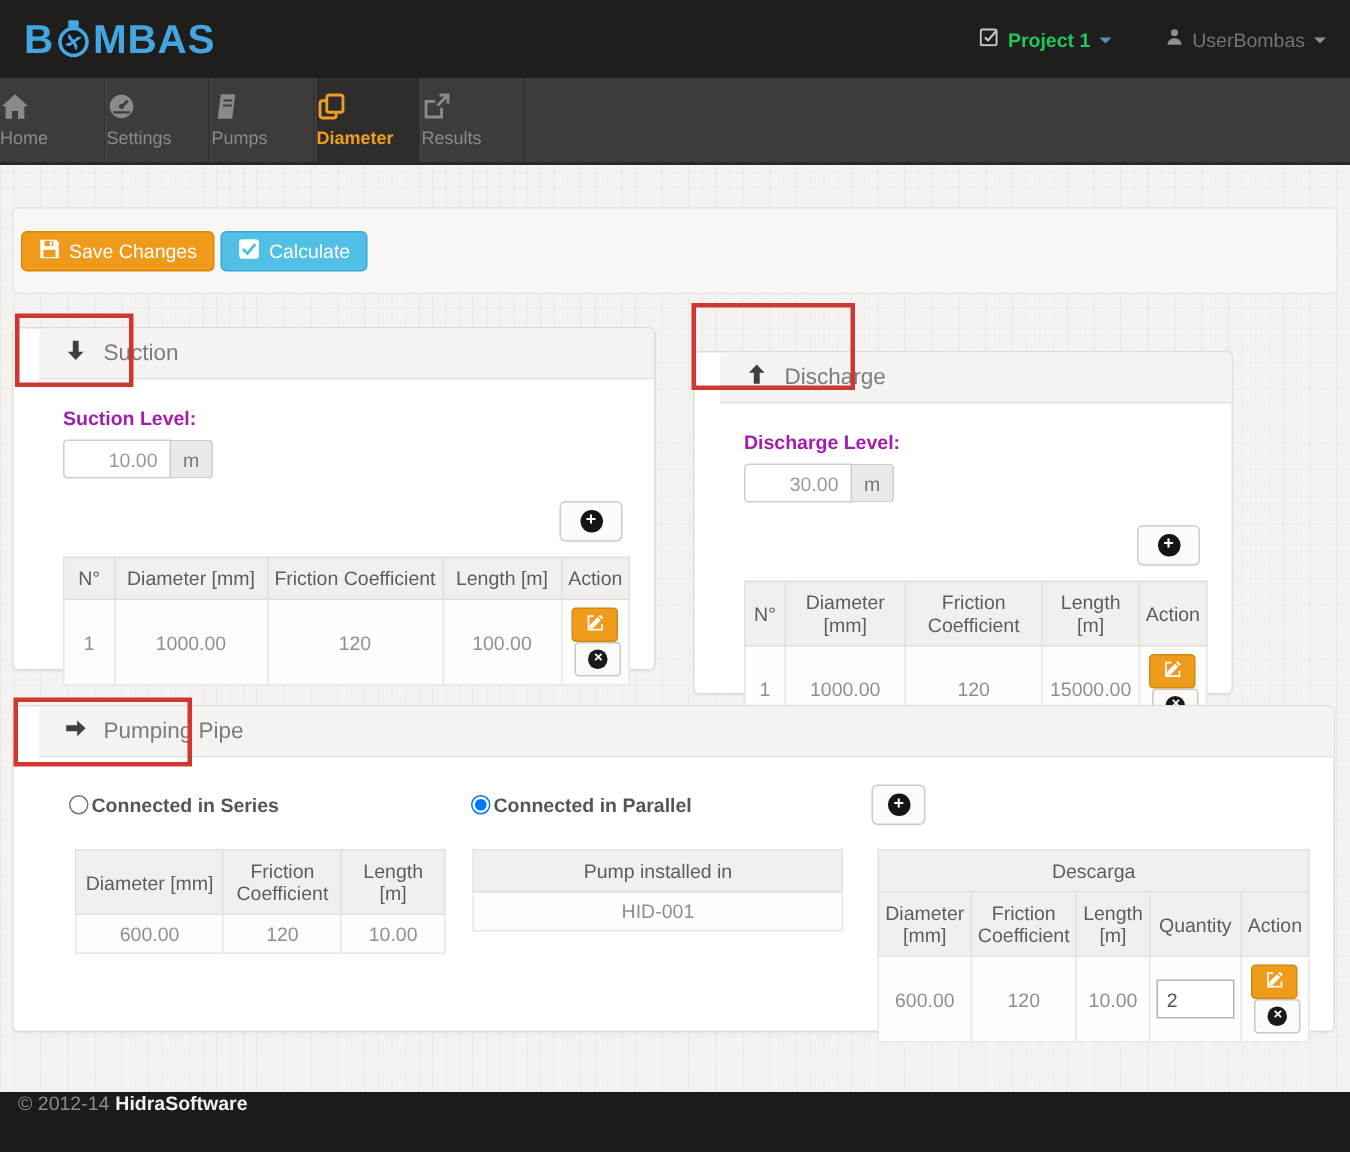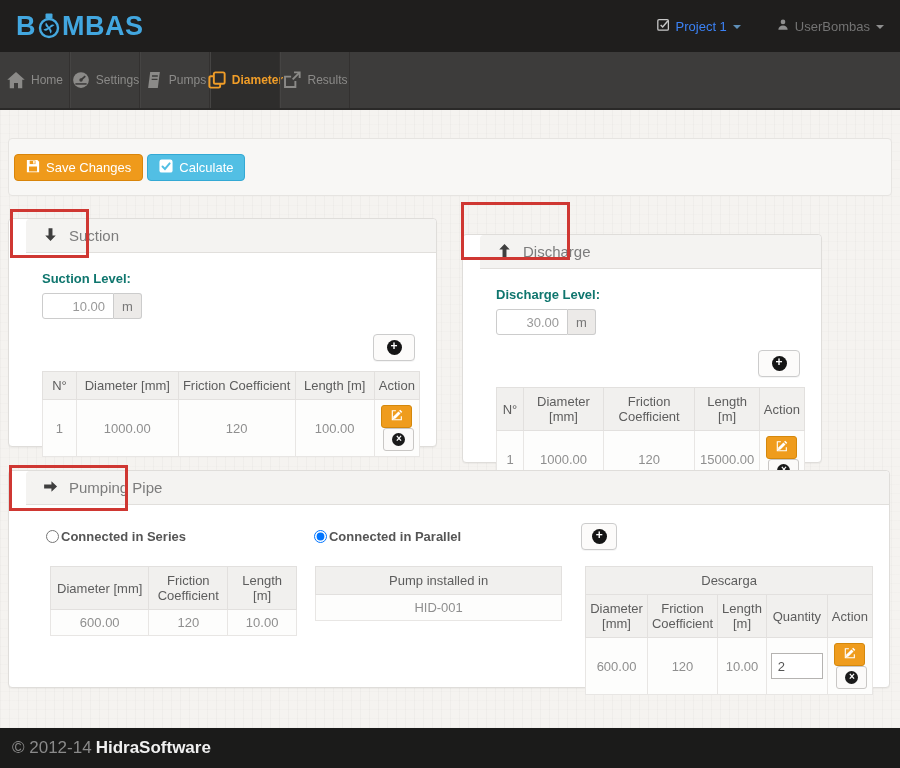--- a/index.html
+++ b/index.html
@@ -5,28 +5,28 @@
   * { margin:0; padding:0; box-sizing:border-box; }
   html,body { width:900px; height:768px; font-family:"Liberation Sans", sans-serif; background:#fff; }
   .app { width:900px; height:768px; overflow:hidden; display:flex; flex-direction:column; }
 
   
   .topbar { height:52px; background:#1f1e1d; display:flex; align-items:center; justify-content:space-between; padding:0 16px; flex:none; }
   .brand { font-size:27px; font-weight:bold; color:#42a7e0; letter-spacing:0.5px; display:flex; align-items:center; }
   .brand .impeller { width:24px; height:26px; display:inline-block; margin:0 1px; }
   .top-menus { display:flex; align-items:center; gap:36px; font-size:13px; }
   .menu { display:flex; align-items:center; gap:6px; cursor:pointer; }
-  .menu.project { color:#3b82f6; font-weight:normal; }
+  .menu.project { color:#22c55e; font-weight:bold; }
   .menu.user { color:#737373; }
   .caret { width:0; height:0; border-left:4px solid transparent; border-right:4px solid transparent; border-top:4px solid #8f8f8f; display:inline-block; margin-top:2px; }
   .caret.blue { border-top-color:#5f8fb8; }
 
   
   .navbar { height:58px; background:#3d3c3b; display:flex; flex:none; border-bottom:2px solid #2a2928; }
-  .nav-item { width:70px; height:100%; display:flex; flex-direction:row; align-items:center; justify-content:center; gap:5px; color:#8b8a88; font-size:12px; border-right:1px solid #333130; border-left:1px solid #454443; cursor:pointer; }
+  .nav-item { width:70px; height:100%; display:flex; flex-direction:column; justify-content:center; gap:5px; color:#8b8a88; font-size:12px; border-right:1px solid #333130; border-left:1px solid #454443; cursor:pointer; }
   .nav-item:first-child { border-left:none; }
   .nav-item svg { display:block; }
   .nav-item.active { background:#2e2d2c; color:#f09d28; font-weight:bold; }
 
   
   .content { position:relative; flex:1; background-color:#f5f3f0;
     background-image:
       repeating-linear-gradient(90deg, rgba(0,0,0,0.025) 0 1px, transparent 1px 9px),
       repeating-linear-gradient(0deg, rgba(0,0,0,0.012) 0 1px, transparent 1px 9px);
   }
@@ -38,21 +38,21 @@
 
   
   .panel { position:absolute; background:#fff; border:1px solid #dfddda; border-radius:4px; box-shadow:0 1px 1px rgba(0,0,0,0.04);padding-left:17px; }
   .panel.suction  { left:8px;   top:108px; width:429px; height:229px; }
   .panel.discharge{ left:462px; top:124px; width:360px; height:229px; }
   .panel.pumping  { left:8px;   top:360px; width:882px; height:218px; }
   .panel-heading { height:34px; background:#f4f3f1; border-bottom:1px solid #e1dfdc; border-radius:4px 4px 0 0; display:flex; align-items:center; gap:11px; padding:0 17px; color:#7c7c7c; font-size:15px; }
   .panel-heading svg { flex:none; }
   .panel-body { padding:18px 16px 0 16px; }
 
-  .field-label { font-size:13px; font-weight:bold; color:#0f766e; margin-bottom:7px; }
+  .field-label { font-size:13px; font-weight:bold; color:#a21caf; margin-bottom:7px; }
   .input-group { display:flex; }
   .input-group input { width:72px; height:26px; border:1px solid #ccc; border-radius:3px 0 0 3px; font-size:13px; color:#999; text-align:right; padding-right:8px; font-family:"Liberation Sans",sans-serif; }
   .input-addon { width:28px; height:26px; background:#eceae8; border:1px solid #ccc; border-left:none; border-radius:0 3px 3px 0; display:flex; align-items:center; justify-content:center; font-size:13px; color:#777; }
 
   .add-row { display:flex; justify-content:flex-end; margin:15px 5px 10px 0; }
   .btn-add { width:42px; height:27px; background:#fcfbfa; border:1px solid #ccc; border-radius:4px; display:flex; align-items:center; justify-content:center; cursor:pointer; box-shadow:0 1px 0 rgba(0,0,0,0.04); }
   .circle-plus { width:15px; height:15px; border-radius:50%; background:#151515; color:#fff; font-size:12px; font-weight:bold; line-height:13px; text-align:center; display:inline-block; }
 
   table.grid { width:100%; border-collapse:collapse; font-size:13px; background:#fdfdfc; }
   table.grid th { background:#f1f0ee; color:#5d5d5d; font-weight:normal; padding:6px 4px; border:1px solid #e2e0de; text-align:center; }
@@ -73,21 +73,21 @@
   .tbl-desc { width:410px; margin-left:23px; }
   .qty-input { width:52px; height:26px; border:1px solid #b5b3b1; font-size:13px; color:#555; padding-left:6px; font-family:"Liberation Sans",sans-serif; }
 
   
   .redbox { position:absolute; border:3px solid #cf3732; z-index:5; pointer-events:none; }
   .redbox.r-suction  { left:10px;  top:99px;  width:79px;  height:49px; }
   .redbox.r-discharge{ left:461px; top:92px;  width:109px; height:58px; }
   .redbox.r-pumping  { left:9px;   top:355px; width:119px; height:46px; }
 
   
-  .footer { height:40px; background:#1b1b1a; flex:none; display:flex; align-items:center; padding-left:12px; font-size:17px; color:#8a8a8a; gap:4px; }
+  .footer { height:40px; background:#1b1b1a; flex:none; display:flex; align-items:flex-start; padding-left:12px; font-size:13px; color:#8a8a8a; gap:4px; }
   .footer .brand-name { color:#f0f0f0; font-weight:bold; }
 </style>
 </head>
 <body>
 
 <div class="app">
 
   <header class="topbar">
     <div class="brand">
       <span>B</span>

